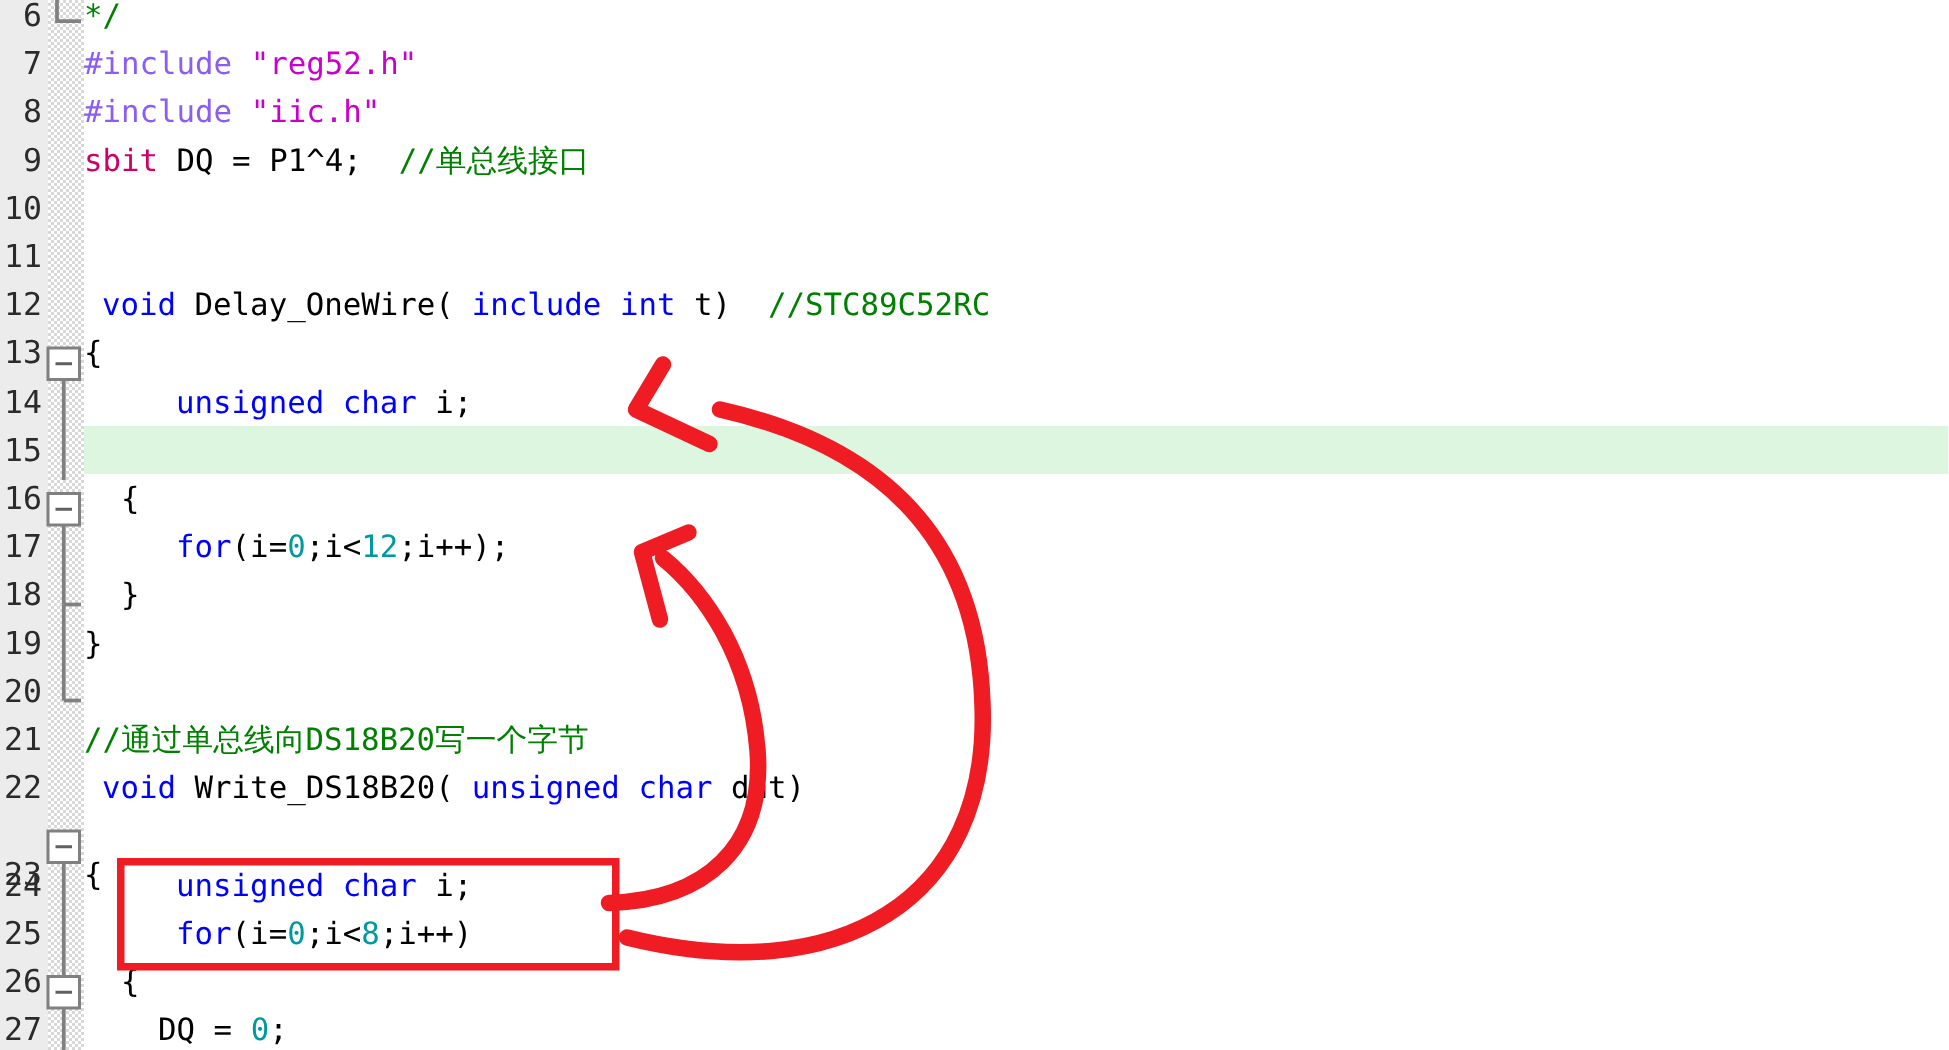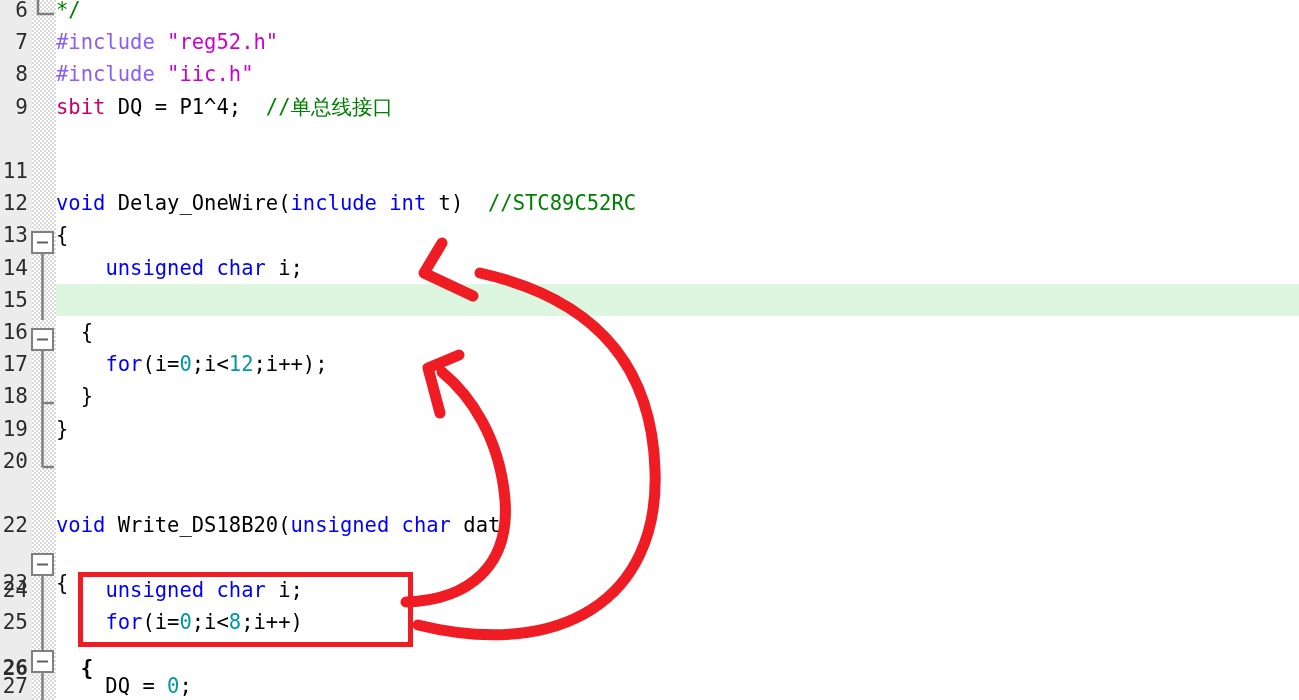--- a/index.html
+++ b/index.html
@@ -45,21 +45,21 @@
     font-family:"DejaVu Sans Mono","Liberation Mono",monospace;
   }
   .hl-line{
     position:absolute;left:56px;width:1243px;height:32.2px;
     background:#ddf6e0;z-index:1;
   }
 
   
   .t-pre   {color:#8b5cf6;}
   .t-str   {color:#cc00cc;}
-  .t-kw    {color:#0000ff;}
+  .t-kw    {color:#0000ff;margin-left:12px;}
   .t-kw2   {color:#cc0066;}
   .t-cmt   {color:#008000;}
   .t-num   {color:#0099a0;}
   .t-plain {color:#000000;}
   .t-brk   {color:#0000ff;background:#00f0f0;}
 
   
   .caret{
     display:inline-block;width:2px;height:24px;background:#000;
     vertical-align:middle;margin-left:0px;
@@ -119,20 +119,24 @@
         <div class="ltext"><span class="t-pre">#include</span><span class="t-plain"> </span><span class="t-str">"reg52.h"</span></div>
       </div>
       <div class="line" style="top: 58.4px;">
         <div class="lnum">8</div>
         <div class="ltext"><span class="t-pre">#include</span><span class="t-plain"> </span><span class="t-str">"iic.h"</span></div>
       </div>
       <div class="line" style="top: 90.6px;">
         <div class="lnum">9</div>
         <div class="ltext"><span class="t-kw2">sbit</span><span class="t-plain"> DQ = P1^4;  </span><span class="t-cmt">//单总线接口</span></div>
       </div>
+      <div class="line" style="top: 122.8px;">
+        <div class="lnum">10</div>
+        <div class="ltext"></div>
+      </div>
       <div class="line" style="top: 155px;">
         <div class="lnum">11</div>
       </div>
       <div class="line" style="top: 187.2px;">
         <div class="lnum">12</div>
         <div class="ltext"><span class="t-kw">void</span><span class="t-plain"> Delay_OneWire(</span><span class="t-kw">include int</span><span class="t-plain"> t)  </span><span class="t-cmt">//STC89C52RC</span></div>
       </div>
       <div class="line" style="top: 219.4px;">
         <div class="lnum">13</div>
         <div class="ltext"><span class="t-plain">{</span></div>
@@ -159,37 +163,41 @@
         <div class="ltext"><span class="t-plain">  }</span></div>
       </div>
       <div class="line" style="top: 412.6px;">
         <div class="lnum">19</div>
         <div class="ltext"><span class="t-plain">}</span></div>
       </div>
       <div class="line" style="top: 444.8px; padding-left: 28px;">
         <div class="lnum">20</div>
         <div class="ltext"></div>
       </div>
+      <div class="line" style="top: 477px;">
+        <div class="lnum">21</div>
+        <div class="ltext"><span class="t-cmt">//通过单总线向DS18B20写一个字节</span></div>
+      </div>
       <div class="line" style="top: 509.2px;">
         <div class="lnum">22</div>
         <div class="ltext"><span class="t-kw">void</span><span class="t-plain"> Write_DS18B20(</span><span class="t-kw">unsigned char</span><span class="t-plain"> dat)</span></div>
       </div>
       <div class="line" style="top: 567px;">
         <div class="lnum">23</div>
         <div class="ltext"><span class="t-plain">{</span></div>
       </div>
       <div class="line" style="top: 573.6px;">
         <div class="lnum">24</div>
         <div class="ltext"><span class="t-plain">    </span><span class="t-kw">unsigned char</span><span class="t-plain"> i;</span></div>
       </div>
       <div class="line" style="top: 605.8px;">
         <div class="lnum">25</div>
         <div class="ltext"><span class="t-plain">    </span><span class="t-kw">for</span><span class="t-plain">(i=</span><span class="t-num">0</span><span class="t-plain">;i&lt;</span><span class="t-num">8</span><span class="t-plain">;i++)</span></div>
       </div>
-      <div class="line" style="top: 652px; font-weight: bold;">
+      <div class="line" style="top: 638px;">
         <div class="lnum">26</div>
         <div class="ltext"><span class="t-plain">  {</span></div>
       </div>
       <div class="line" style="top: 670.2px;">
         <div class="lnum">27</div>
         <div class="ltext"><span class="t-plain">    DQ = </span><span class="t-num">0</span><span class="t-plain">;</span></div>
       </div>
     </div>
 
   <div class="redbox" id="redbox" style="left: 78px; top: 572px; width: 325px; height: 65px; border-color: rgb(239, 28, 36);"></div>

